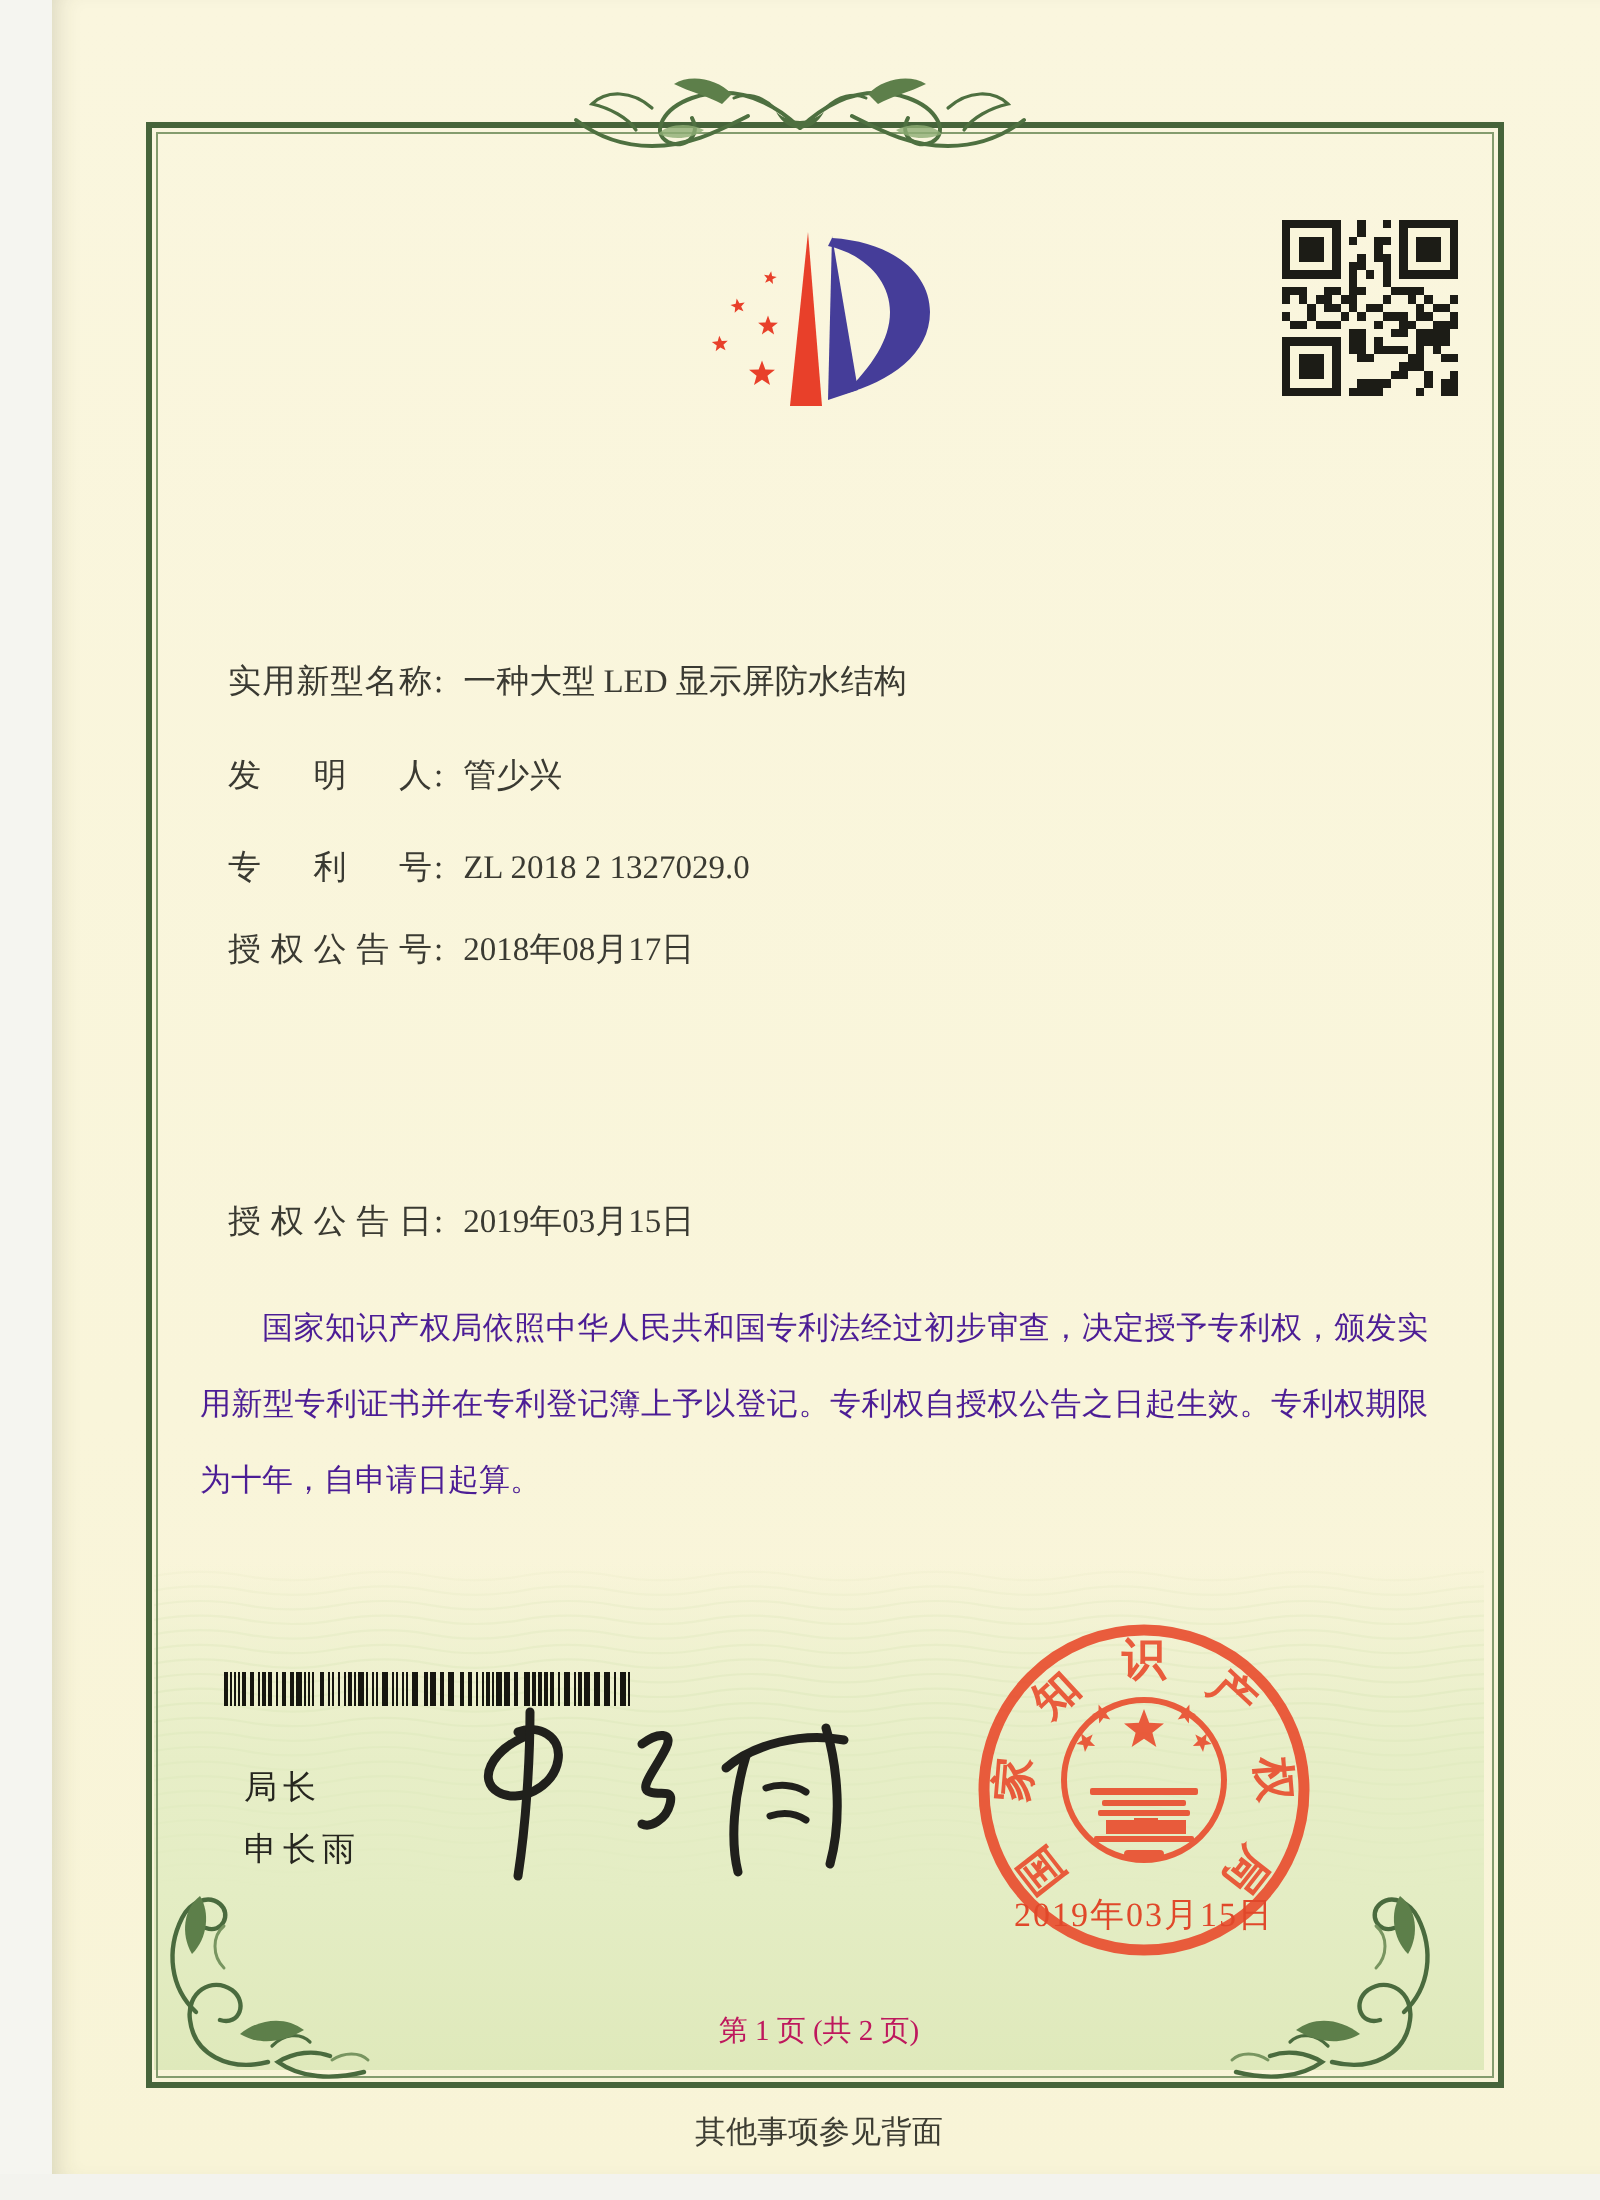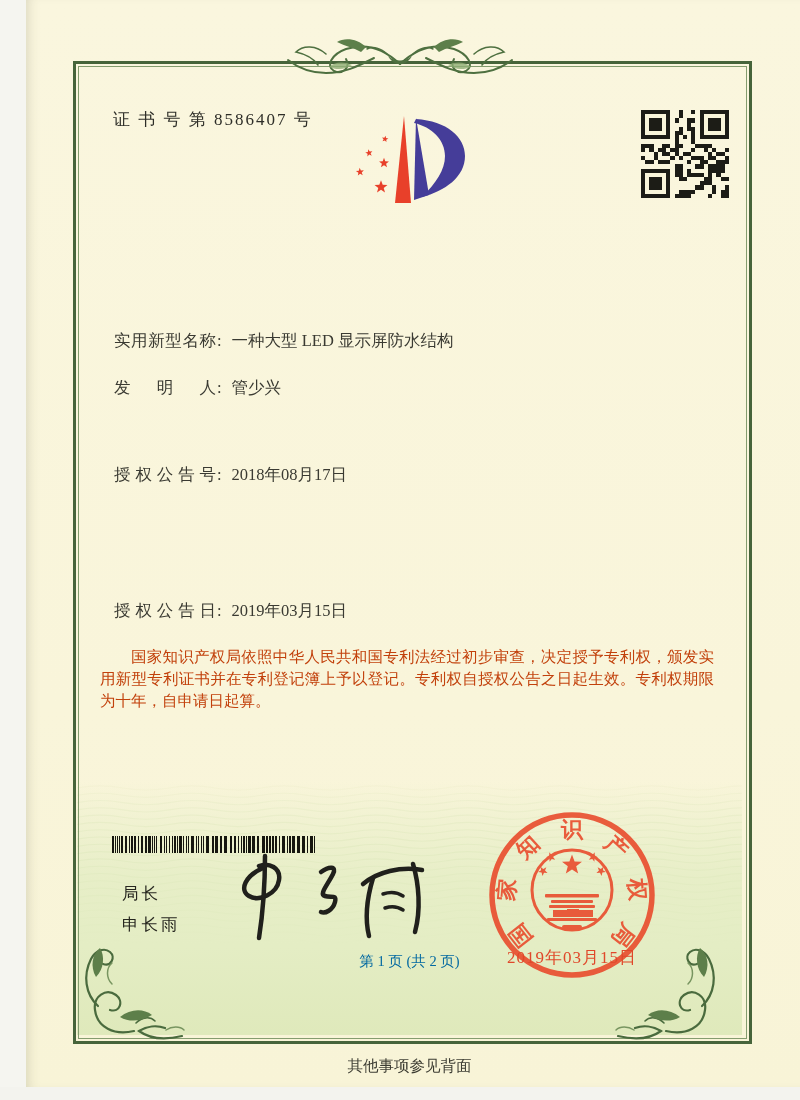--- a/index.html
+++ b/index.html
@@ -19,30 +19,30 @@
   .cert-no{position:absolute;left:113px;top:108px;font-size:17px;letter-spacing:2px;color:#2e2e28;}
   .logo{position:absolute;left:339px;top:99px;}
   .qr{position:absolute;left:641px;top:110px;}
   .title{position:absolute;left:73px;top:231px;width:673px;text-align:center;
          font-size:42px;font-weight:600;letter-spacing:9px;color:#1f1f1a;}
   .frow{position:absolute;left:114px;width:606px;font-size:16.5px;color:#3a3a32;line-height:24px;}
   .flabel{display:inline-block;width:102px;text-align:justify;text-align-last:justify;vertical-align:top;}
   .fcolon{margin:0 10px 0 1px;}
   .pair2{position:absolute;left:316px;top:0;}
   .paras{position:absolute;left:100px;top:646px;width:614px;}
-  .paras p{margin:0 0 7px 0;text-indent:2em;font-size:15.5px;line-height:22px;color:#c2410c;text-align:justify;}
+  .paras p{margin:0 0 7px 0;text-indent:2em;font-size:15.5px;line-height:38px;color:#4c1d95;text-align:justify;}
   .barcode{position:absolute;left:112px;top:836px;width:208px;height:17px;font-size:0;}
   .barcode div{display:inline-block;height:100%;background:#16160f;vertical-align:top;}
   .director{position:absolute;left:122px;top:883px;font-size:16.5px;letter-spacing:3px;color:#26261f;}
   .director .name{margin-top:9px;}
   .signature{position:absolute;left:225px;top:850px;}
   .seal{position:absolute;left:483px;top:806px;}
   .seal-date{position:absolute;left:483px;top:946px;width:178px;text-align:center;
              font-size:17px;letter-spacing:1px;color:#e0482a;}
-  .page-info{position:absolute;left:73px;top:952px;width:673px;text-align:center;font-size:14.5px;color:#0369a1;}
+  .page-info{position:absolute;left:73px;top:1006px;width:673px;text-align:center;font-size:14.5px;color:#be185d;}
   .back-note{position:absolute;left:73px;top:1056px;width:673px;text-align:center;font-size:15.5px;color:#3d3d33;}
   .orn-top{position:absolute;left:278px;top:34px;}
   .orn-bl{position:absolute;left:76px;top:946px;}
   .orn-br{position:absolute;left:612px;top:946px;transform:scaleX(-1);}
 </style>
 </head>
 <body>
 
 <div class="page">
   <div class="scan-left"></div>
@@ -124,21 +124,20 @@
       <path d="M58,85 C38,90 21,81 19,64 C17,50 30,42 40,49 C48,55 44,67 34,64"></path>
       <path d="M22,60 C9,48 7,29 15,13 C19,5 28,1 34,6 C40,11 35,21 27,18"></path>
       <path d="M60,77 C66,71 74,70 79,75" stroke-width="1.6"></path>
       <path d="M44,71 C54,63 67,62 76,69 C66,75 54,77 44,71 Z" fill="#5d7f4a" stroke="none"></path>
       <path d="M20,31 C14,21 16,8 24,2 C29,10 28,23 20,31 Z" fill="#5d7f4a" stroke="none"></path>
       <path d="M36,38 C30,32 30,22 36,17" stroke-width="1.5" stroke="#789560"></path>
       <path d="M90,84 C96,80 104,80 108,84" stroke-width="1.5" stroke="#789560"></path>
     </g>
   </svg>
 
-  <div class="cert-no">证 书 号 第 8586407 号</div>
 
   <svg class="logo" width="150" height="122" viewBox="0 0 150 122">
     <path d="M65,17 L56,104 L72,104 Z" fill="#e8402a"></path>
     <path d="M77,19 L75,101 L90,96 Z" fill="#453d99"></path>
     <path d="M77,20 C108,22 126,38 126,57 C126,78 106,92 83,98 C97,84 106,71 106,57 C106,41 93,28 75,24 Z" fill="#453d99"></path>
     <g id="logo-stars">
         <polygon points="46.59,36.65 47.03,39.01 49.37,39.53 47.26,40.67 47.49,43.06 45.75,41.41 43.55,42.36 44.59,40.20 43.00,38.40 45.37,38.72" fill="#e8402a"></polygon>
         <polygon points="29.34,50.26 30.70,52.57 33.36,52.22 31.58,54.22 32.73,56.64 30.28,55.57 28.33,57.42 28.59,54.75 26.24,53.47 28.85,52.89" fill="#e8402a"></polygon>
         <polygon points="45.00,58.80 46.28,62.23 49.95,62.39 47.08,64.67 48.06,68.21 45.00,66.18 41.94,68.21 42.92,64.67 40.05,62.39 43.72,62.23" fill="#e8402a"></polygon>
         <polygon points="20.63,68.82 21.91,71.49 24.87,71.36 22.72,73.40 23.76,76.17 21.15,74.76 18.84,76.60 19.38,73.69 16.91,72.06 19.84,71.67" fill="#e8402a"></polygon>
@@ -277,20 +276,23 @@
       <rect x="20" y="20" width="1" height="1" fill="#1c1c16"></rect>
     </svg>
 
 
   <div class="frow" style="top:376px">
     <span class="flabel">发明人</span><span class="fcolon">:</span><span>管少兴</span>
   </div>
   <div class="frow" style="top:329px">
     <span class="flabel">实用新型名称</span><span class="fcolon">:</span><span>一种大型 LED 显示屏防水结构</span>
   </div>
+  <div class="frow" style="top:422px">
+    <span class="flabel">专利号</span><span class="fcolon">:</span><span>ZL 2018 2 1327029.0</span>
+  </div>
   <div class="frow" style="top:463px">
     <span class="flabel">授权公告号</span><span class="fcolon">:</span><span>2018年08月17日</span>
   </div>
   <div class="frow" style="top:599px">
     <span class="flabel">授权公告日</span><span class="fcolon">:</span><span>2019年03月15日</span>
   </div>
 
   <div class="paras">
     <p>国家知识产权局依照中华人民共和国专利法经过初步审查，决定授予专利权，颁发实用新型专利证书并在专利登记簿上予以登记。专利权自授权公告之日起生效。专利权期限为十年，自申请日起算。</p>
   </div>

